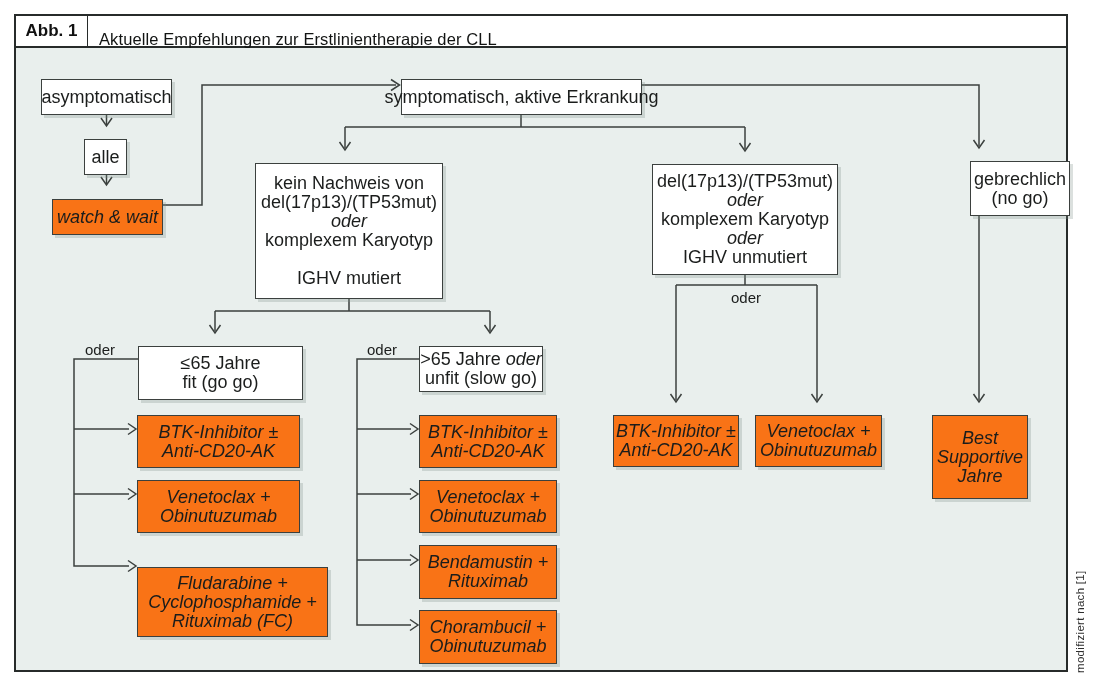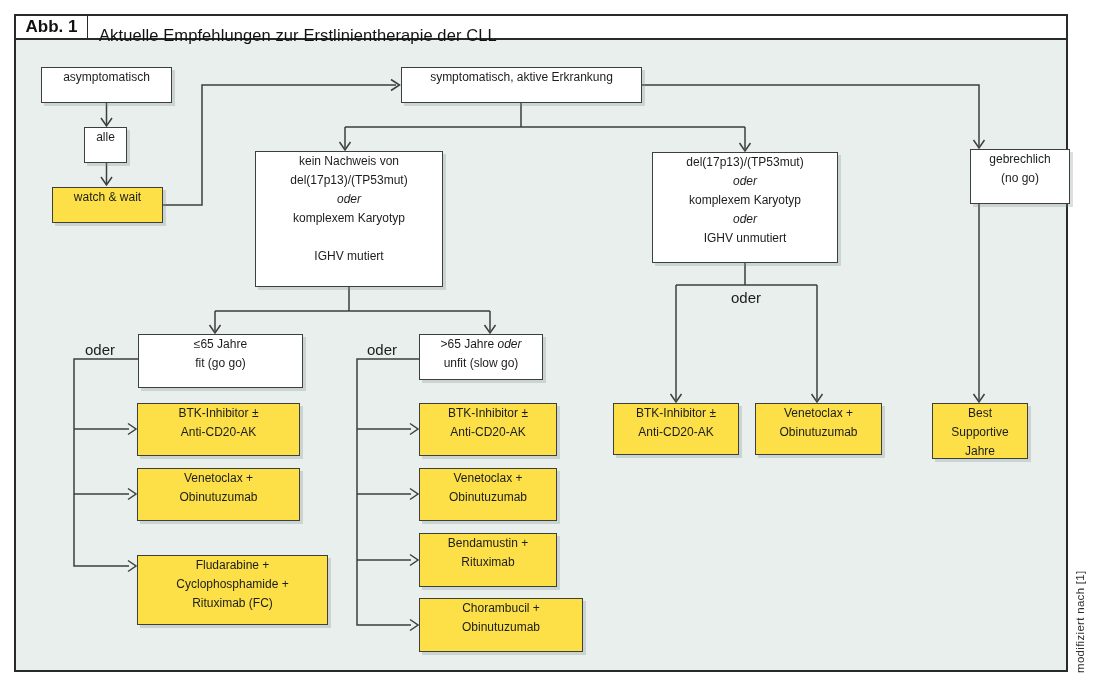--- a/index.html
+++ b/index.html
@@ -8,42 +8,43 @@
     width:1100px;height:686px;
     background:#ffffff;
     font-family:"Liberation Sans","DejaVu Sans",sans-serif;
     overflow:hidden;
   }
   .frame{
     position:absolute;left:14px;top:14px;width:1054px;height:658px;
     box-sizing:border-box;border:2px solid #272b2a;background:#e9efed;
   }
   .titlebar{
-    position:absolute;left:14px;top:14px;width:1054px;height:26px;
+    position:absolute;left:14px;top:14px;width:1054px;height:34px;
     box-sizing:border-box;border:2px solid #272b2a;background:#ffffff;
     display:flex;align-items:stretch;
   }
   .title-label{
     width:72px;box-sizing:border-box;border-right:1.5px solid #272b2a;
     display:flex;align-items:center;justify-content:center;
     font-weight:bold;font-size:17px;color:#111;
   }
   .title-text{
     display:flex;align-items:center;padding-left:11px;
     font-size:16.5px;color:#121413;letter-spacing:0.1px;margin-top:16px;
   }
   .connectors{position:absolute;left:0;top:0;}
   .box{
     position:absolute;box-sizing:border-box;
     border:1.5px solid #3b403e;background:#ffffff;
-    display:flex;flex-direction:column;justify-content:flex-start;align-items:center;
-    text-align:center;font-size:12px;line-height:19px;color:#1b1d1c;
+    display:flex;flex-direction:column;justify-content:center;align-items:center;
+    text-align:center;font-size:18px;line-height:19px;color:#1b1d1c;
     box-shadow:3px 3px 0 rgba(125,145,138,0.28);
-  }
-  .box.shaded{background:#fde047;}
+    margin-top:12px;
+  }
+  .box.shaded{background:#f97316;font-style:italic;}
   .ln{min-height:19px;white-space:nowrap;}
   .it{font-style:italic;}
   .oder-label{
     position:absolute;font-size:15px;line-height:17px;color:#1b1d1c;
   }
   .credit{
     position:absolute;left:1074px;top:673px;
     transform:rotate(-90deg);transform-origin:0 0;
     font-size:11.5px;color:#2e2e2e;letter-spacing:0.3px;white-space:nowrap;
   }
@@ -179,35 +180,35 @@
     <div class="ln">Anti-CD20-AK</div>
   </div>
   <div class="box shaded" style="left:419px;top:468px;width:138px;height:53px">
     <div class="ln">Venetoclax +</div>
     <div class="ln">Obinutuzumab</div>
   </div>
   <div class="box shaded" style="left:419px;top:533px;width:138px;height:54px">
     <div class="ln">Bendamustin +</div>
     <div class="ln">Rituximab</div>
   </div>
-  <div class="box shaded" style="left:419px;top:598px;width:164px;height:54px">
+  <div class="box shaded" style="left:419px;top:598px;width:138px;height:54px">
     <div class="ln">Chorambucil +</div>
     <div class="ln">Obinutuzumab</div>
   </div>
 
   <div class="box shaded" style="left:613px;top:403px;width:126px;height:52px">
     <div class="ln">BTK-Inhibitor ±</div>
     <div class="ln">Anti-CD20-AK</div>
   </div>
   <div class="box shaded" style="left:755px;top:403px;width:127px;height:52px">
     <div class="ln">Venetoclax +</div>
     <div class="ln">Obinutuzumab</div>
   </div>
 
-  <div class="box shaded" style="left:932px;top:403px;width:96px;height:56px">
+  <div class="box shaded" style="left:932px;top:403px;width:96px;height:84px">
     <div class="ln">Best</div>
     <div class="ln">Supportive</div>
     <div class="ln">Jahre</div>
   </div>
 
   <div class="credit">modifiziert nach [1]</div>
 
 </div>
 
 </body></html>

